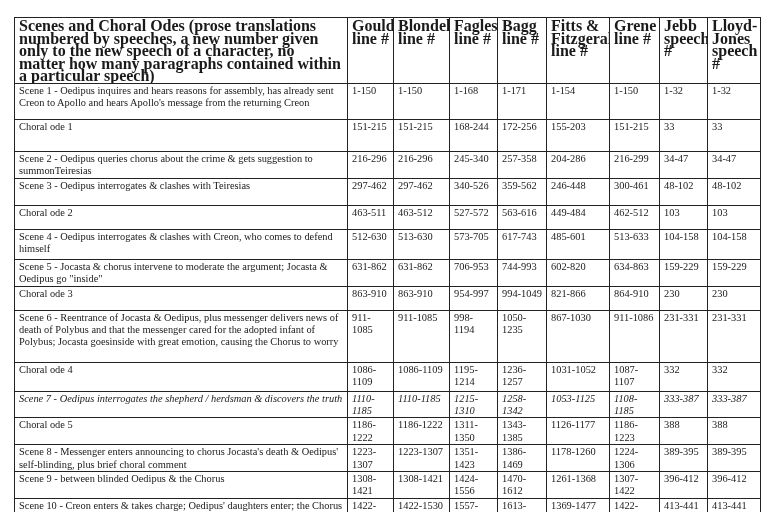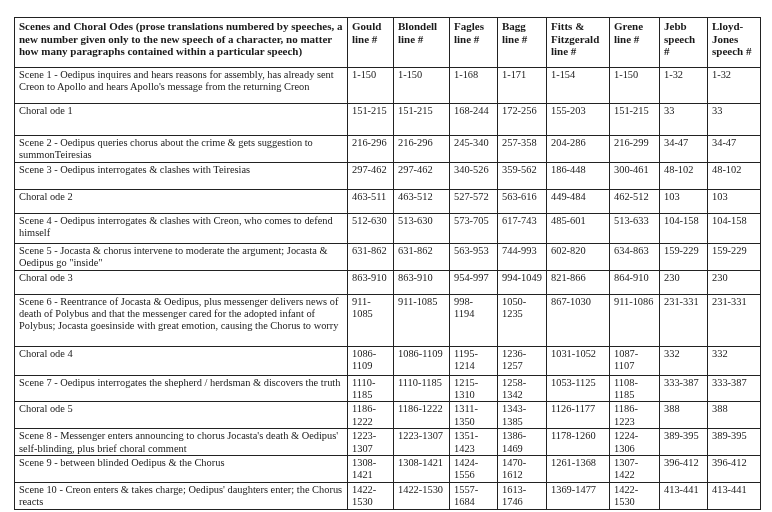--- a/index.html
+++ b/index.html
@@ -2,21 +2,21 @@
 <html><head>
 <meta charset="utf-8">
 <style>
   html, body { margin: 0; padding: 0; background: #ffffff; }
   body { width: 772px; height: 512px; position: relative; overflow: hidden;
          font-family: "Liberation Serif", "DejaVu Serif", serif; color: #1a1a1a; }
   table.main { position: absolute; left: 14px; top: 17px; border-collapse: collapse;
                table-layout: fixed; width: 746px; }
   table.main td, table.main th { border: 1px solid #222; vertical-align: top;
                padding: 1px 4px 0 4px; font-size: 10.4px; line-height: 12.4px; text-align: left; overflow: hidden; }
-  table.main th { font-weight: bold; font-size: 11px; line-height: 12.6px; padding-top: 2px; }
+  table.main th { font-weight: bold; font-size: 16px; line-height: 12.6px; padding-top: 2px; }
   col.c0 { width: 333px; } col.c1 { width: 46px; } col.c2 { width: 56px; } col.c3 { width: 48px; }
   col.c4 { width: 49px; } col.c5 { width: 63px; } col.c6 { width: 50px; } col.c7 { width: 48px; } col.c8 { width: 53px; }
   tr.hdr { height: 50px; }
 </style>
 </head>
 <body>
 
 <table class="main">
   <colgroup>
     <col class="c0">
@@ -75,21 +75,21 @@
         <td>216-299</td>
         <td>34-47</td>
         <td>34-47</td>
       </tr>
       <tr style="height: 27px;">
         <td>Scene 3 - Oedipus interrogates &amp; clashes with Teiresias</td>
         <td>297-462</td>
         <td>297-462</td>
         <td>340-526</td>
         <td>359-562</td>
-        <td>186-448</td>
+        <td>246-448</td>
         <td>300-461</td>
         <td>48-102</td>
         <td>48-102</td>
       </tr>
       <tr style="height: 24px;">
         <td>Choral ode 2</td>
         <td>463-511</td>
         <td>463-512</td>
         <td>527-572</td>
         <td>563-616</td>
@@ -106,21 +106,21 @@
         <td>617-743</td>
         <td>485-601</td>
         <td>513-633</td>
         <td>104-158</td>
         <td>104-158</td>
       </tr>
       <tr style="height: 25px;">
         <td>Scene 5 - Jocasta &amp; chorus intervene to moderate the argument; Jocasta  &amp; Oedipus go "inside"</td>
         <td>631-862</td>
         <td>631-862</td>
-        <td>563-953</td>
+        <td>706-953</td>
         <td>744-993</td>
         <td>602-820</td>
         <td>634-863</td>
         <td>159-229</td>
         <td>159-229</td>
       </tr>
       <tr style="height: 24px;">
         <td>Choral ode 3</td>
         <td>863-910</td>
         <td>863-910</td>
@@ -146,21 +146,21 @@
         <td>Choral ode 4</td>
         <td>1086-1109</td>
         <td>1086-1109</td>
         <td>1195-1214</td>
         <td>1236-1257</td>
         <td>1031-1052</td>
         <td>1087-1107</td>
         <td>332</td>
         <td>332</td>
       </tr>
-      <tr style="height: 26px;">
+      <tr style="height: 26px; font-style: italic;">
         <td>Scene 7 - Oedipus interrogates the shepherd / herdsman &amp; discovers the truth</td>
         <td>1110-1185</td>
         <td>1110-1185</td>
         <td>1215-1310</td>
         <td>1258-1342</td>
         <td>1053-1125</td>
         <td>1108-1185</td>
         <td>333-387</td>
         <td>333-387</td>
       </tr>

